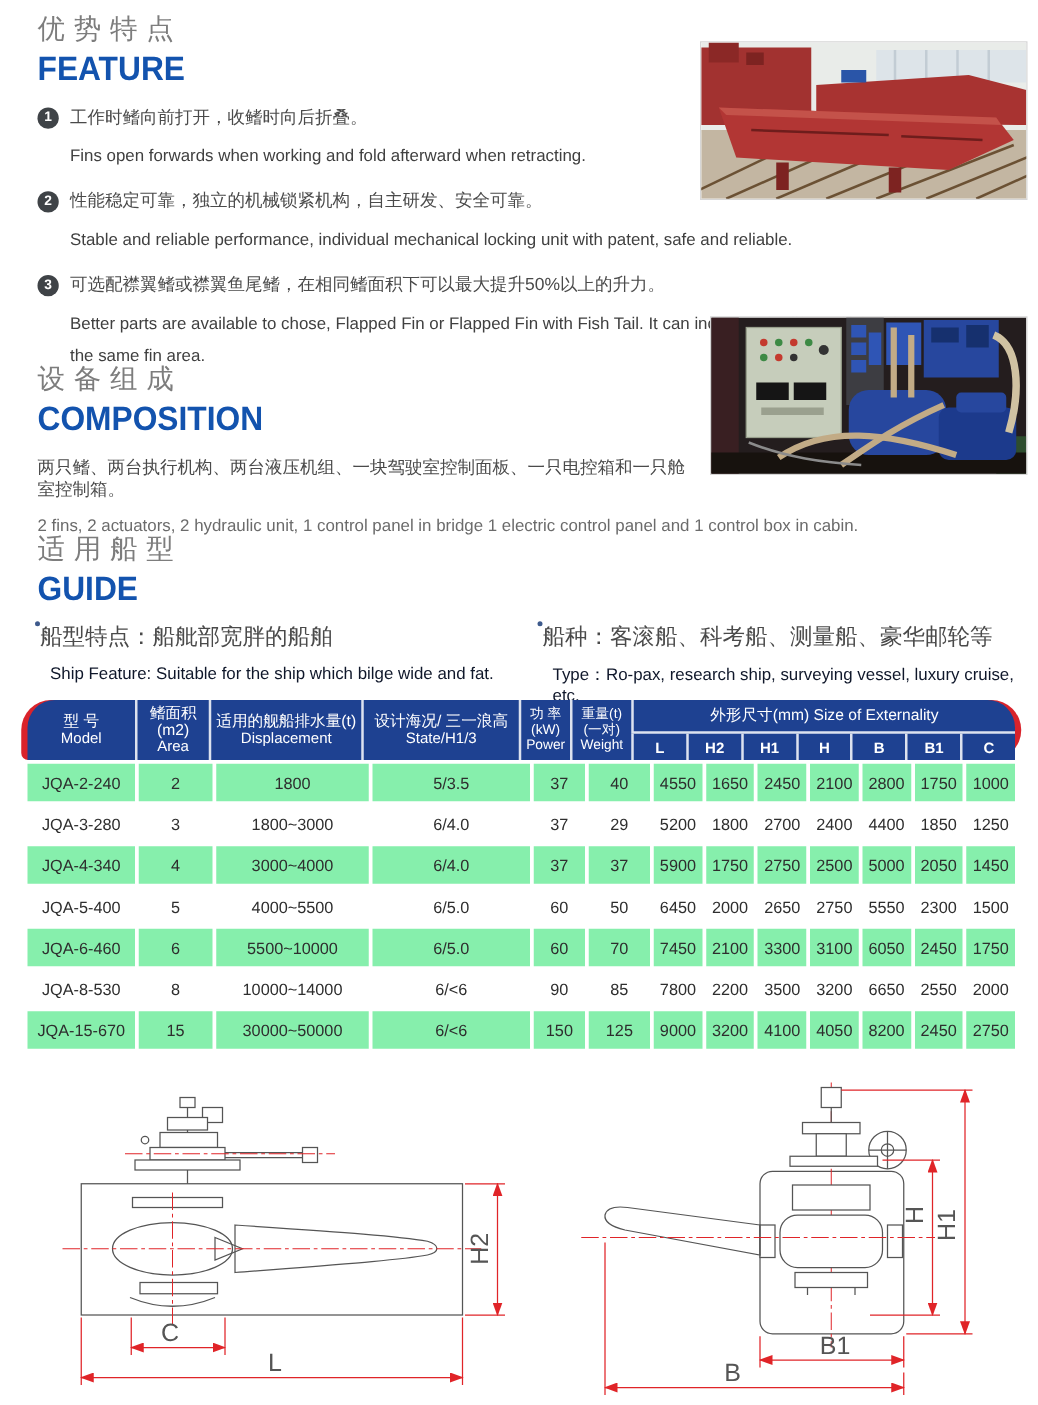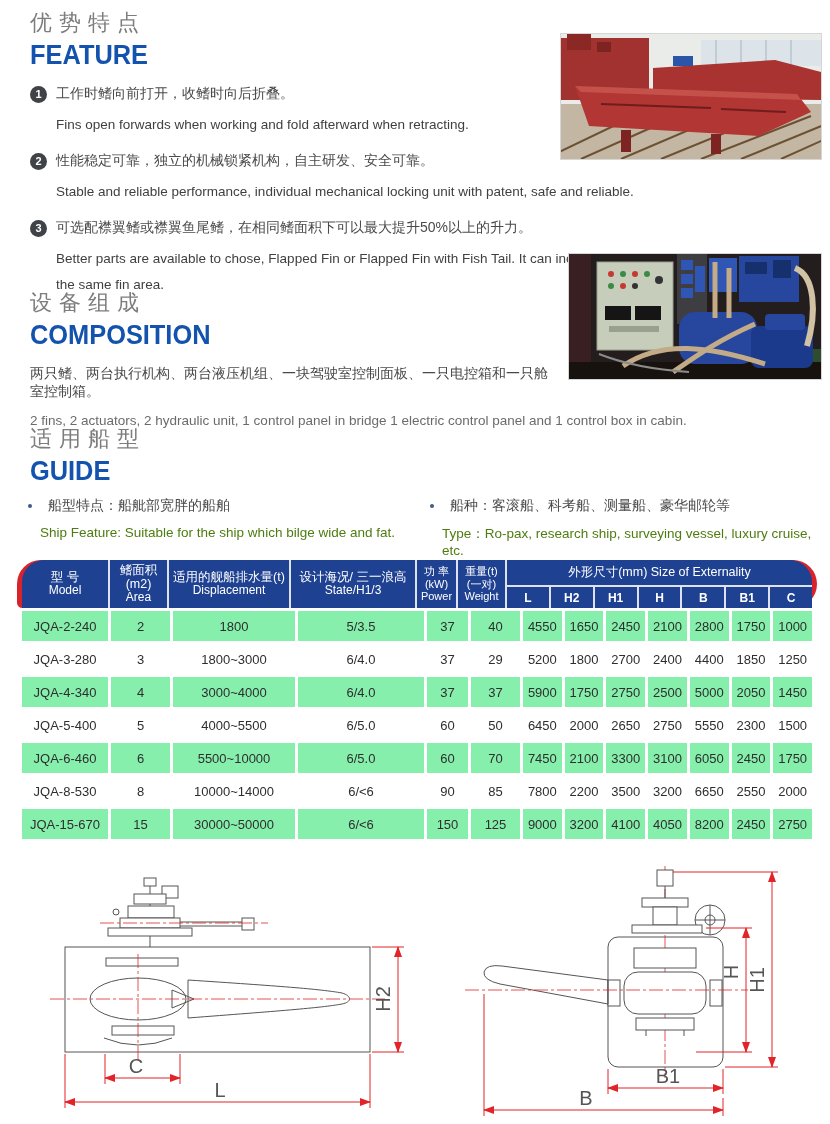--- a/index.html
+++ b/index.html
@@ -18,23 +18,23 @@
   .item-en{font-size:13.5px;color:#404040;margin:9px 0 0 26px;line-height:26px;max-width:764px;}
 
   .body-cn{font-size:14px;color:#4a4a4a;}
   .body-en{font-size:13.5px;color:#6b6b6b;}
 
   
   .photo{position:absolute;border:1px solid #d6d6d6;background:#fff;}
   .photo svg{display:block;}
 
   
-  .bullet-line{display:flex;align-items:center;gap:16px;font-size:14px;color:#4a4a4a;}
+  .bullet-line{display:flex;align-items:flex-start;gap:0;font-size:18px;color:#4a4a4a;}
   .dot{width:4px;height:4px;border-radius:50%;background:#3e5a8c;flex:0 0 auto;}
-  .bullet-sub{font-size:13.5px;color:#4d7c0f;margin:10px 0 0 12px;}
+  .bullet-sub{font-size:13.5px;color:#0f172a;margin:10px 0 0 12px;}
 
   
   .spec-table{position:absolute;left:22px;top:560px;width:790px;--cols:86px 59px 122px 126px 41px 49px repeat(7,1fr);}
   .thead-wrap{position:relative;height:48px;}
   .red-accent{position:absolute;top:0;left:-5px;right:-5px;bottom:0;background:#d9232b;border-radius:26px 26px 26px 26px / 26px 26px 26px 26px;border-bottom-left-radius:6px;border-top-right-radius:26px;border-bottom-right-radius:26px;border-top-left-radius:26px;}
   .thead-grid{position:relative;display:grid;grid-template-columns:var(--cols);grid-template-rows:27px 21px;width:100%;height:48px;background:#1e4191;border-radius:22px 22px 0 0;overflow:hidden;color:#fff;}
   .hc{display:flex;flex-direction:column;align-items:center;justify-content:center;line-height:1.15;text-align:center;}
   .hc .cn{font-size:12.5px;}
   .hc .en{font-size:12px;}
   .hc .sm{font-size:11px;}

